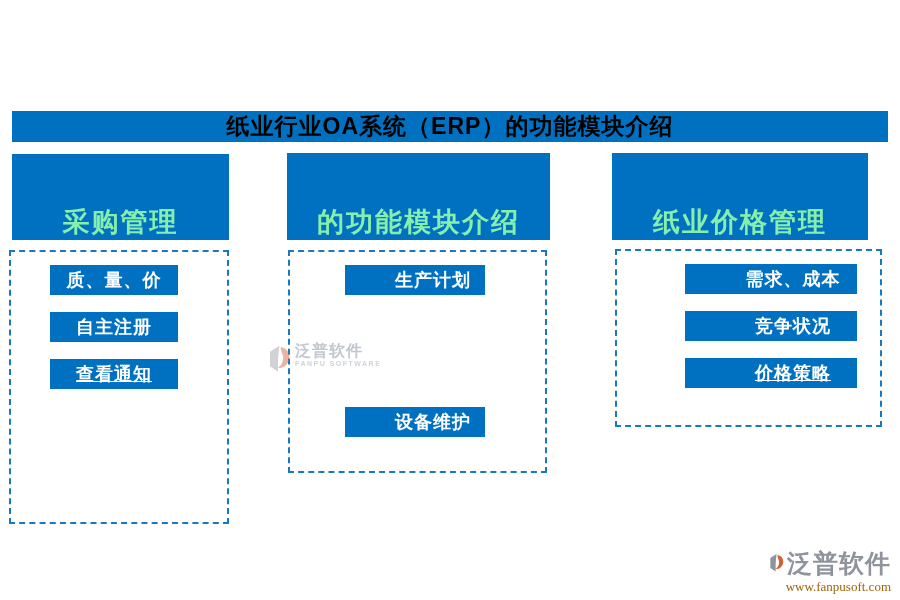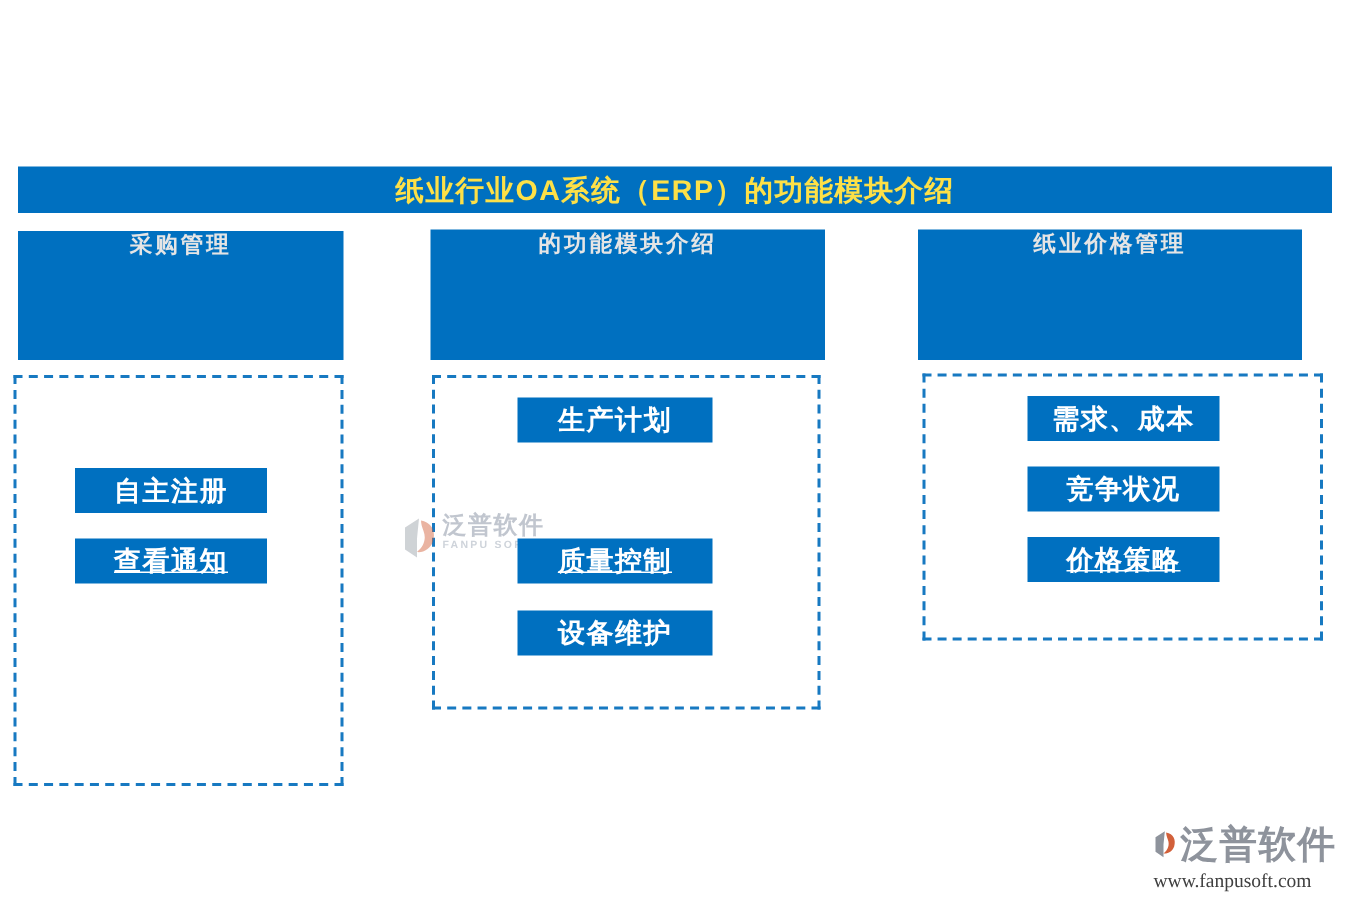--- a/index.html
+++ b/index.html
@@ -6,61 +6,61 @@
   .stage{
     position:relative;width:900px;height:600px;background:#ffffff;overflow:hidden;
     font-family:"Liberation Sans","DejaVu Sans",sans-serif;
   }
   
   .title-bar{
     position:absolute;left:12px;top:111px;width:876px;height:31px;
     background:var(--blue);display:flex;align-items:center;justify-content:center;
   }
   .title-bar span{
-    color:#fde047;font-size:19px;font-weight:bold;letter-spacing:1px;white-space:nowrap;
+    color:#000000;font-size:23px;font-weight:bold;letter-spacing:1px;white-space:nowrap;
   }
   
   .col-header{
-    position:absolute;background:var(--blue);display:flex;align-items:flex-start;justify-content:center;
-    color:#e5e5e5;font-size:15px;font-weight:bold;letter-spacing:2px;white-space:nowrap;
+    position:absolute;background:var(--blue);display:flex;align-items:flex-end;justify-content:center;
+    color:#86efac;font-size:27px;font-weight:bold;letter-spacing:2px;white-space:nowrap;
   }
   .col-header.h1{left:12px;top:154px;width:217px;height:86px;}
   .col-header.h2{left:287px;top:153px;width:263px;height:87px;}
   .col-header.h3{left:612px;top:153px;width:256px;height:87px;}
   
   .col-box{position:absolute;border:2px dashed var(--dash);box-sizing:border-box;background:transparent;}
   .col-box.c1{left:9px;top:250px;width:220px;height:274px;}
   .col-box.c2{left:288px;top:250px;width:259px;height:223px;}
   .col-box.c3{left:615px;top:249px;width:267px;height:178px;}
   
   .mod-btn{
     position:absolute;height:30px;background:var(--blue);z-index:3;
     display:flex;align-items:center;justify-content:center;
     color:#ffffff;font-size:18px;font-weight:bold;letter-spacing:1px;white-space:nowrap;
   }
   .c1 .mod-btn{left:39px;width:128px;}
-  .c2 .mod-btn{left:55px;width:130px;}
-  .c3 .mod-btn{left:68px;width:128px;}
+  .c2 .mod-btn{left:55px;width:104px;padding-left:36px;}
+  .c3 .mod-btn{left:68px;width:128px;padding-left:44px;}
   .row0{top:13px;}  .row1{top:60px;text-align:center;}  .row2{top:107px;text-decoration:underline;} .row3{top:155px;}
   
   .watermark{
     position:absolute;left:268px;top:342px;z-index:2;display:flex;align-items:flex-start;
     opacity:0.85;pointer-events:none;
   }
   .watermark .mark{width:24px;height:30px;margin-top:2px;opacity:0.55;}
   .wm-text{margin-left:3px;display:flex;flex-direction:column;}
   .wm-name{color:#b7bdc7;font-size:16px;font-weight:bold;letter-spacing:1px;line-height:18px;}
   .wm-sub{color:#c6ccd4;font-size:7px;font-weight:bold;letter-spacing:1.5px;line-height:8px;}
   
   .footer-logo{position:absolute;left:769px;top:547px;width:122px;}
   .footer-logo .top{display:flex;align-items:center;}
   .footer-logo .mark{width:26px;height:32px;}
   .fl-name{color:#8e939c;font-size:25px;font-weight:bold;letter-spacing:1px;line-height:28px;margin-left:2px;white-space:nowrap;}
   .fl-url{
-    color:#404040;font-size:13px;line-height:13px;margin-top:1px;text-align:left;
+    color:#a16207;font-size:13px;line-height:13px;margin-top:1px;text-align:right;
     font-family:"Liberation Serif","DejaVu Serif",serif;white-space:nowrap;
   }
   :root{--blue:#0070C0;--dash:#1779C1;}
 </style>
 </head>
 <body>
 
 <div class="stage">
 
   <div class="title-bar">
@@ -71,27 +71,27 @@
     <span>采购管理</span>
   </div>
   <div class="col-header h2">
     <span>的功能模块介绍</span>
   </div>
   <div class="col-header h3">
     <span>纸业价格管理</span>
   </div>
 
   <div class="col-box c1">
+    <div class="mod-btn row0">质、量、价</div>
     <div class="mod-btn row1">自主注册</div>
     <div class="mod-btn row2">查看通知</div>
   </div>
 
   <div class="col-box c2">
     <div class="mod-btn row0">生产计划</div>
-    <div class="mod-btn row2">质量控制</div>
     <div class="mod-btn row3">设备维护</div>
   </div>
 
   <div class="col-box c3">
     <div class="mod-btn row0">需求、成本</div>
     <div class="mod-btn row1">竞争状况</div>
     <div class="mod-btn row2">价格策略</div>
   </div>
 
   <div class="watermark">

